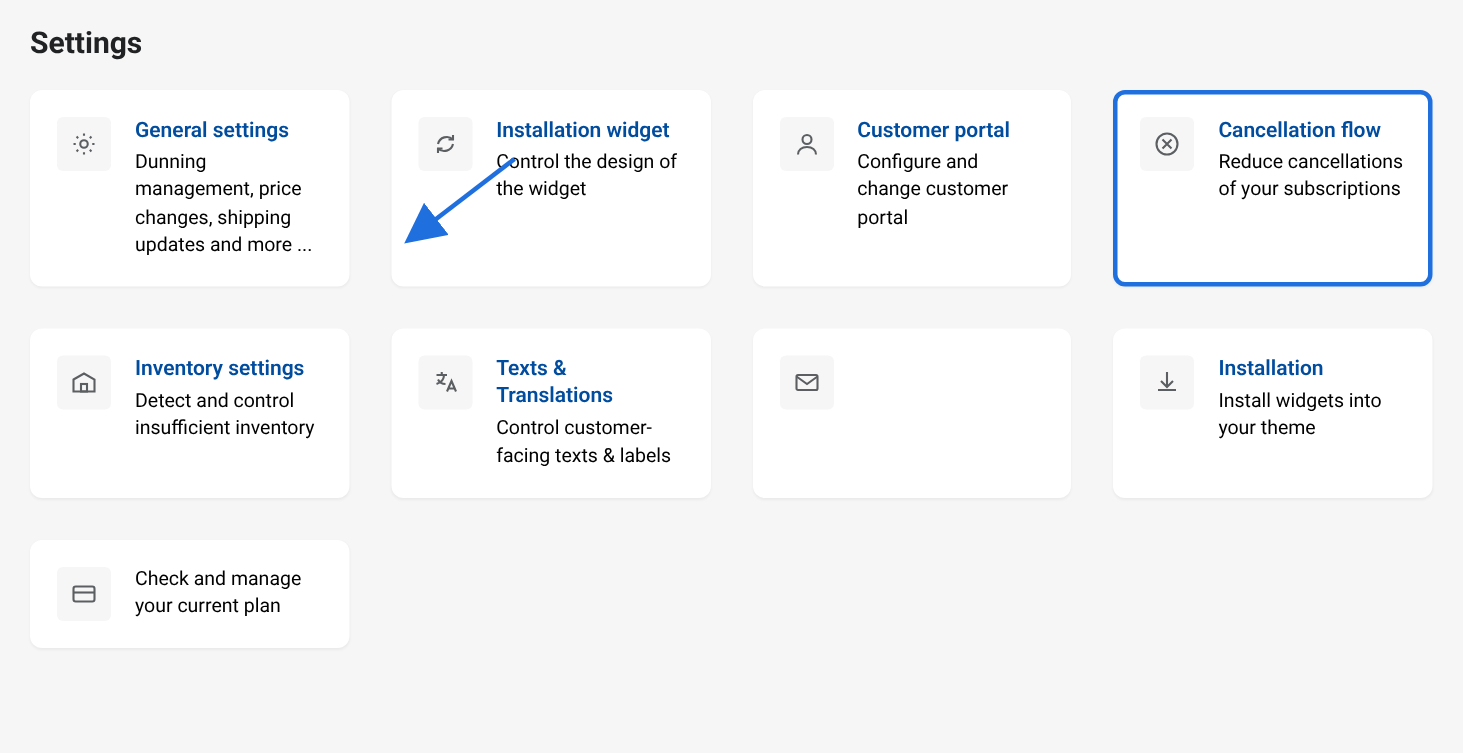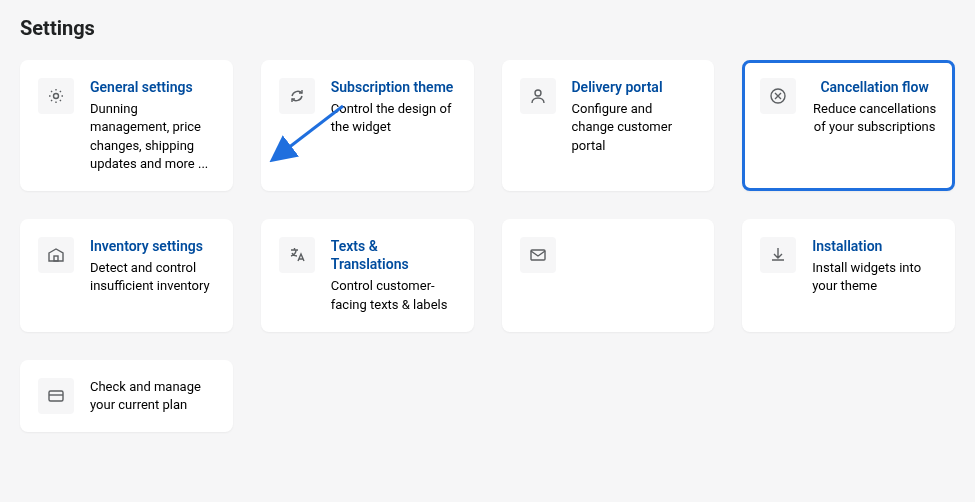--- a/index.html
+++ b/index.html
@@ -32,21 +32,20 @@
       display: flex;
       align-items: flex-start;
       gap: 16px;
       box-shadow: 0 1px 2px rgba(0,0,0,0.05);
       cursor: pointer;
       position: relative;
     }
     .card.highlighted {
       border: 3px solid #1f6fde;
       padding: 15px 15px;
-      text-align: center;
     }
     .card-icon-box {
       width: 36px;
       height: 36px;
       background: #f6f6f7;
       border-radius: 4px;
       display: flex;
       align-items: center;
       justify-content: center;
       flex-shrink: 0;
@@ -100,34 +99,34 @@
   </div>
 
   <div class="card">
     <div class="card-icon-box">
       <svg width="20" height="20" viewBox="0 0 20 20" fill="none" stroke="currentColor" stroke-width="1.4">
         <path d="M15 7a6 6 0 00-10 3M5 13a6 6 0 0010-3"></path>
         <path d="M15 4v3h-3M5 16v-3h3"></path>
       </svg>
     </div>
     <div class="card-content">
-      <div class="card-title">Subscription theme</div>
+      <div class="card-title">Installation widget</div>
       <div class="card-desc">Control the design of the widget</div>
     </div>
   </div>
 
   <div class="card">
     <div class="card-icon-box">
       <svg width="20" height="20" viewBox="0 0 20 20" fill="none" stroke="currentColor" stroke-width="1.4">
         <circle cx="10" cy="7" r="3"></circle>
         <path d="M4 17c0-3 2.5-5 6-5s6 2 6 5"></path>
       </svg>
     </div>
     <div class="card-content">
-      <div class="card-title">Delivery portal</div>
+      <div class="card-title">Customer portal</div>
       <div class="card-desc">Configure and change customer portal</div>
     </div>
   </div>
 
   <div class="card highlighted">
     <div class="card-icon-box">
       <svg width="20" height="20" viewBox="0 0 20 20" fill="none" stroke="currentColor" stroke-width="1.4">
         <circle cx="10" cy="10" r="7"></circle>
         <path d="M7 7l6 6M13 7l-6 6"></path>
       </svg>

